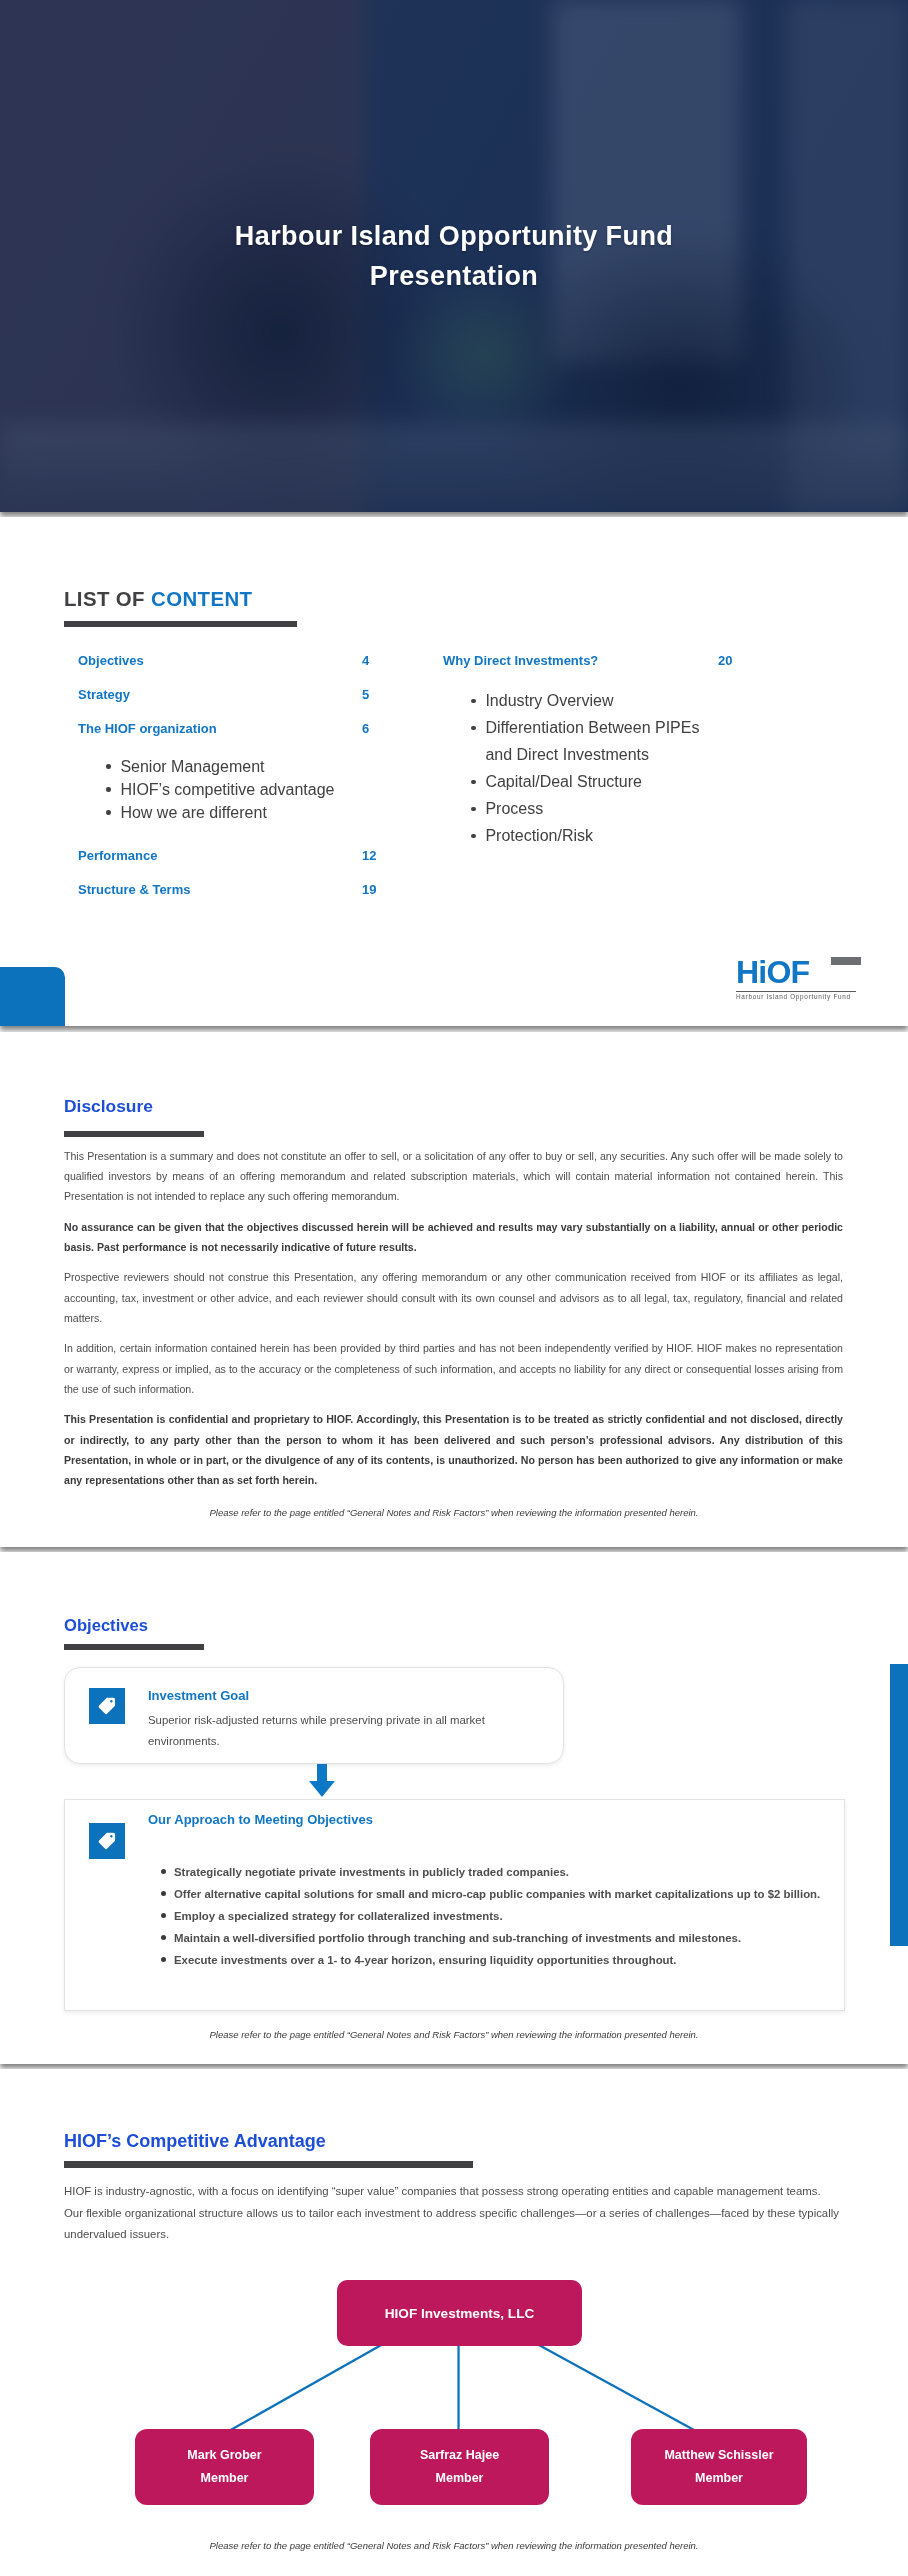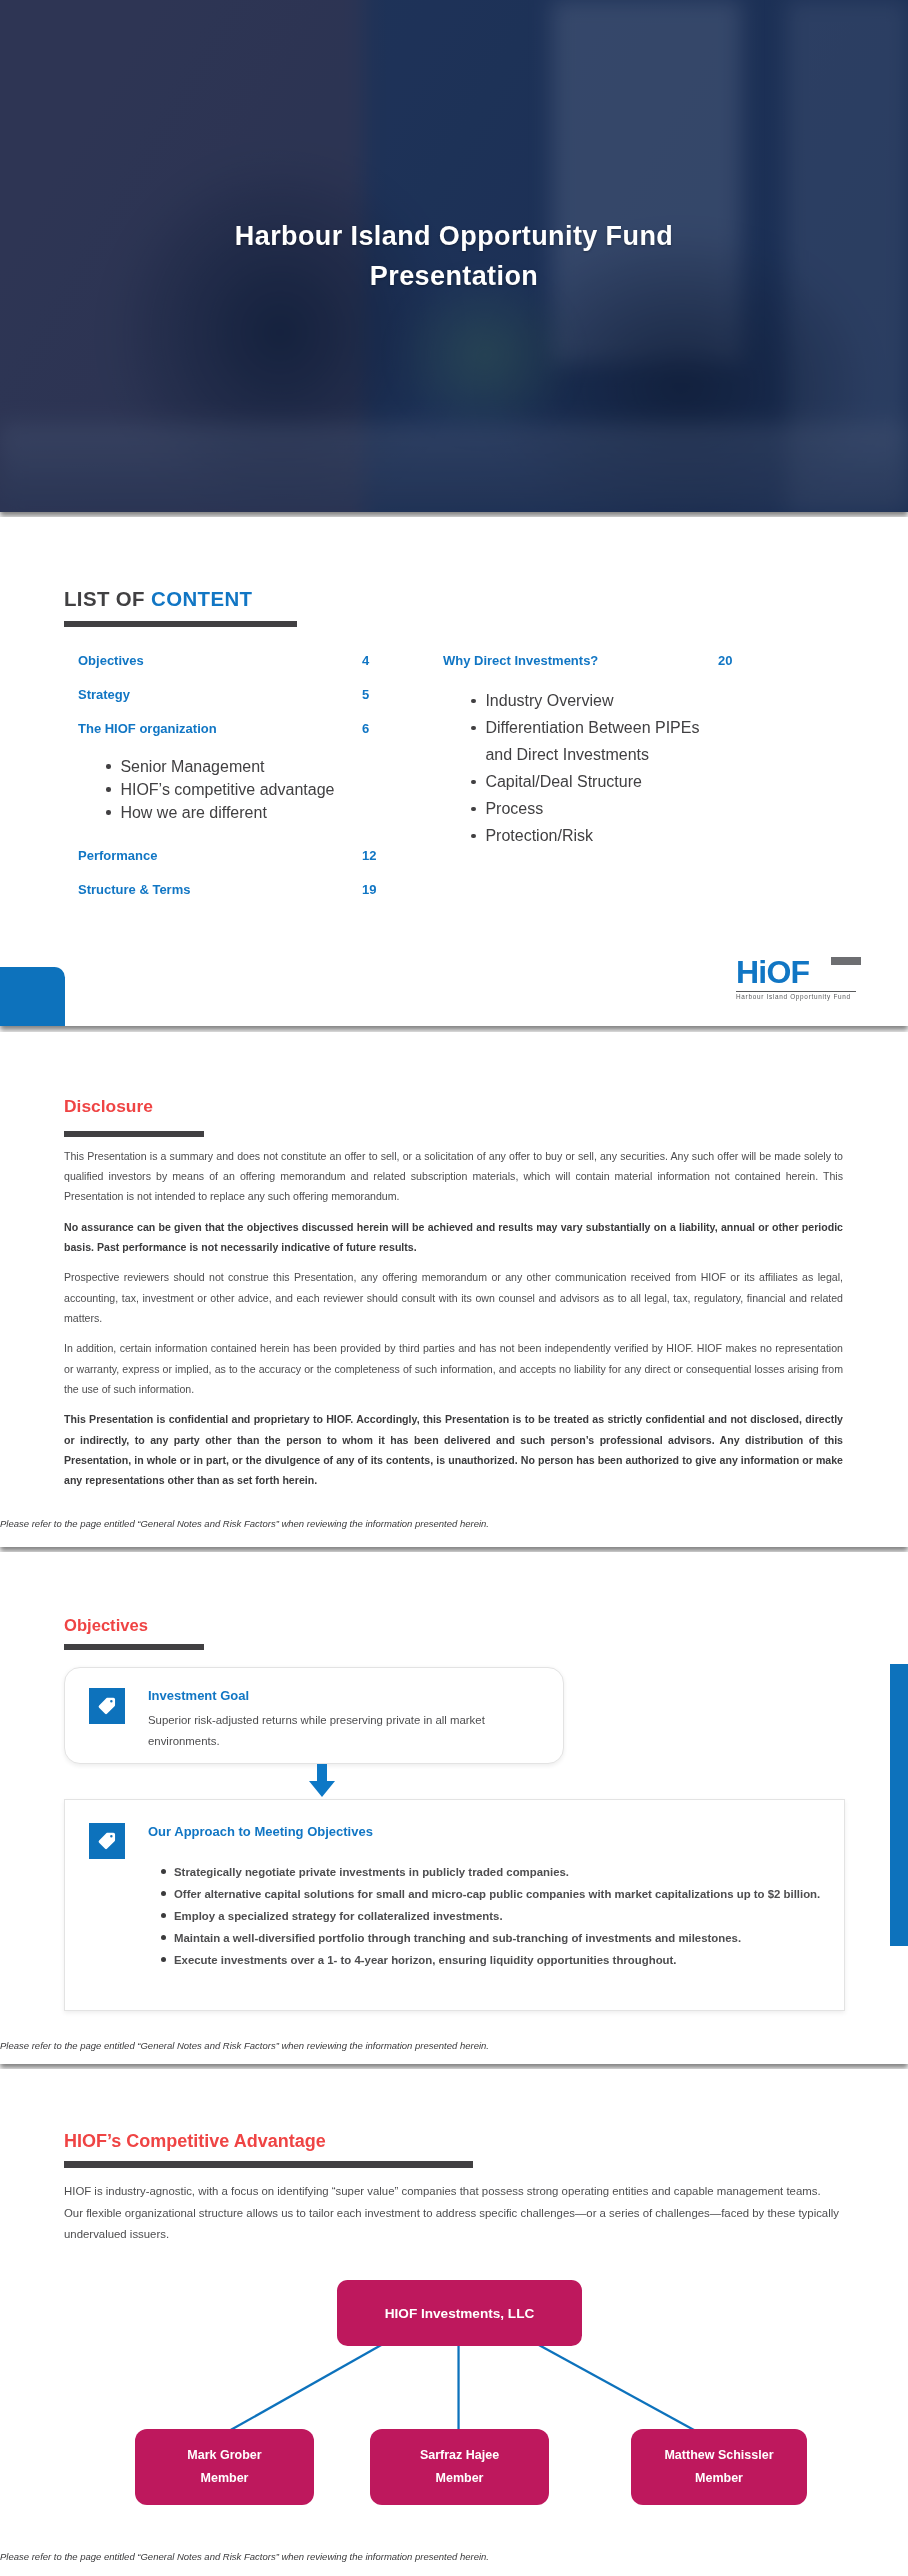--- a/index.html
+++ b/index.html
@@ -20,24 +20,24 @@
       background:radial-gradient(ellipse at center, rgba(7,14,29,.8) 0%, rgba(7,14,29,0) 70%); }
   .ph-plant { left:394px; top:272px; width:182px; height:166px; border-radius:50%;
       background:radial-gradient(ellipse at center, rgba(74,132,84,.55) 0%, rgba(74,132,84,0) 70%); }
   .ph-desk { left:0; top:424px; width:908px; height:88px;
       background:linear-gradient(rgba(140,150,172,.35), rgba(58,68,92,.5)); }
   .hero-overlay { position:absolute; inset:0; background:rgba(24,42,78,.55); }
   .hero-title { position:absolute; top:216px; left:0; width:100%; text-align:center; color:#fff;
       font-size:27px; font-weight:bold; line-height:40px; letter-spacing:0.4px; text-shadow:0 0.8px 2.3px rgba(0,0,0,.35); }
 
   
-  .sec-h { position:absolute; left:64px; font-weight:bold; color:#ef4444; }
+  .sec-h { position:absolute; left:64px; font-weight:bold; color:#1d4ed8; }
   .h-bar { position:absolute; left:64px; background:#414042; }
-  .footnote { position:absolute; left:0; width:100%; text-align:left; font-style:italic;
-      font-size:9.5px; color:#3a3a3c;margin-top:11px; }
+  .footnote { position:absolute; left:0; width:100%; text-align:center; font-style:italic;
+      font-size:9.5px; color:#3a3a3c; }
 
   
   .p-toc { height:509px; }
   .toc-heading { position:absolute; left:64px; top:71px; font-size:20.4px; font-weight:bold; color:#414042; letter-spacing:0.4px; }
   .toc-heading .accent { color:#1176C4; }
   .toc-bar { top:104px; width:233px; height:5.3px; }
   .toc-col { position:absolute; top:136px; }
   .toc-left { left:78px; width:333px; }
   .toc-right { left:443px; width:303px; }
   .toc-row { display:flex; margin-bottom:17.4px; font-size:13px; font-weight:bold; color:#1176C4; line-height:16.6px; cursor:pointer; }
@@ -70,21 +70,21 @@
   .obj-bar { top:92px; width:140px; height:6px; }
   .card { position:absolute; background:#fff; border:0.8px solid #E3E3E3; box-shadow:0 1.5px 4.5px rgba(0,0,0,.07); }
   .card-goal { left:64px; top:115px; width:498px; height:95px;border-radius:16px; }
   .card-approach { left:64px; top:247px; width:779px; height:210px; }
   .icon-sq { position:absolute; left:24px; width:36px; height:36px; background:#0D72BC; display:flex; align-items:center; justify-content:center; }
   .card-goal .icon-sq { top:19.7px; }
   .card-approach .icon-sq { top:23px; }
   .icon-sq svg { width:19.7px; height:19.7px; transform:rotate(90deg); }
   .card-title { position:absolute; left:83px; font-size:13px; font-weight:bold; color:#1176C4; }
   .card-goal .card-title { top:19.7px; }
-  .card-approach .card-title { top:24px; }
+  .card-approach .card-title { top:12px; }
   .card-text { position:absolute; left:83px; top:42px; width:394px; font-size:11.4px; line-height:21px; color:#4D4D4F; }
   .card-bullets { position:absolute; left:83px; top:50px; width:674px; margin:11px; padding:0; list-style:none;font-weight:bold; }
   .card-bullets li { position:relative; padding-left:15px; font-size:11.4px; line-height:22px; color:#4D4D4F; }
   .card-bullets li::before { content:''; position:absolute; left:1.5px; top:8.3px; width:5.3px; height:5.3px; border-radius:50%; background:#3B3B3D; }
   .arrow-down { position:absolute; left:309px; top:212px; width:26px; height:33px; }
   .arrow-down .stem { position:absolute; left:7.6px; top:0; width:10.6px; height:17.4px; background:#0D78C6; }
   .arrow-down .head { position:absolute; left:0; top:17.4px; width:0; height:0;
       border-left:13px solid transparent; border-right:13px solid transparent; border-top:16px solid #0D78C6; }
   .side-tab { position:absolute; right:0; top:112px; width:18px; height:282px; background:#0D72BC; }
   .p-obj .footnote { top:477px; }

